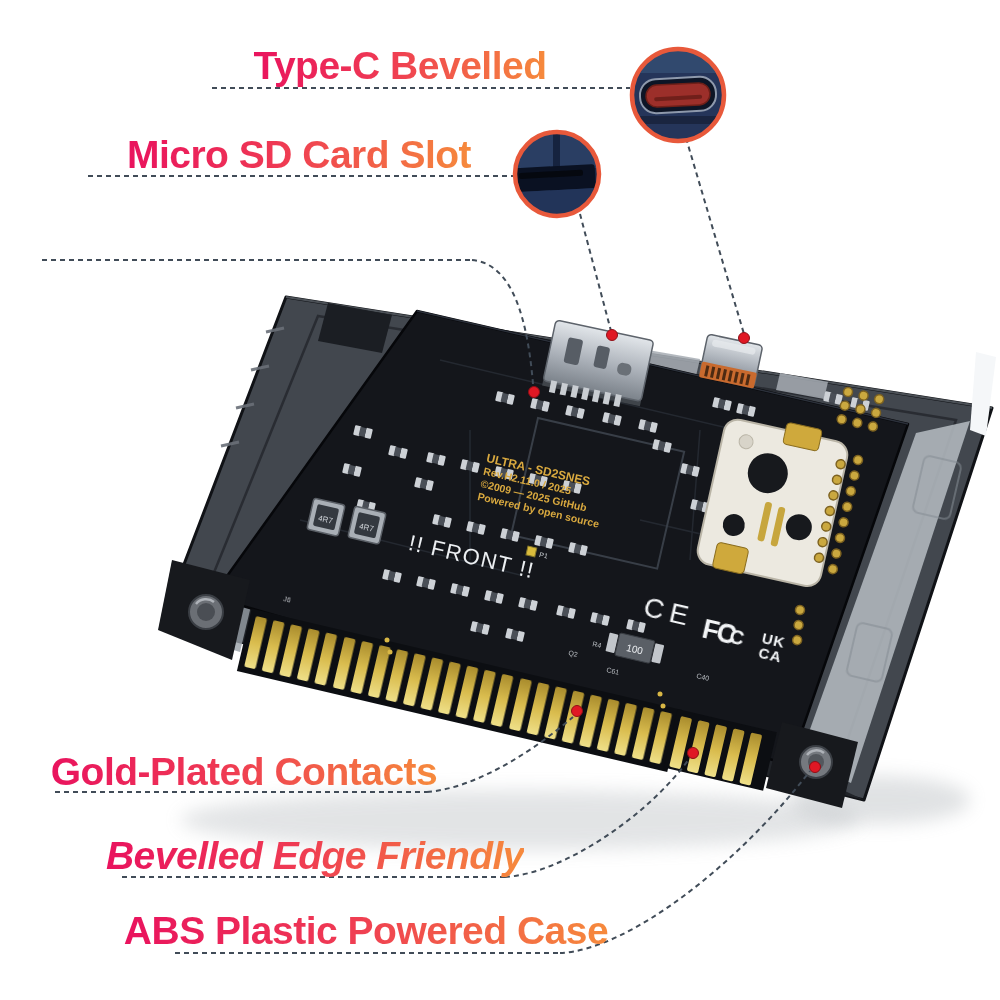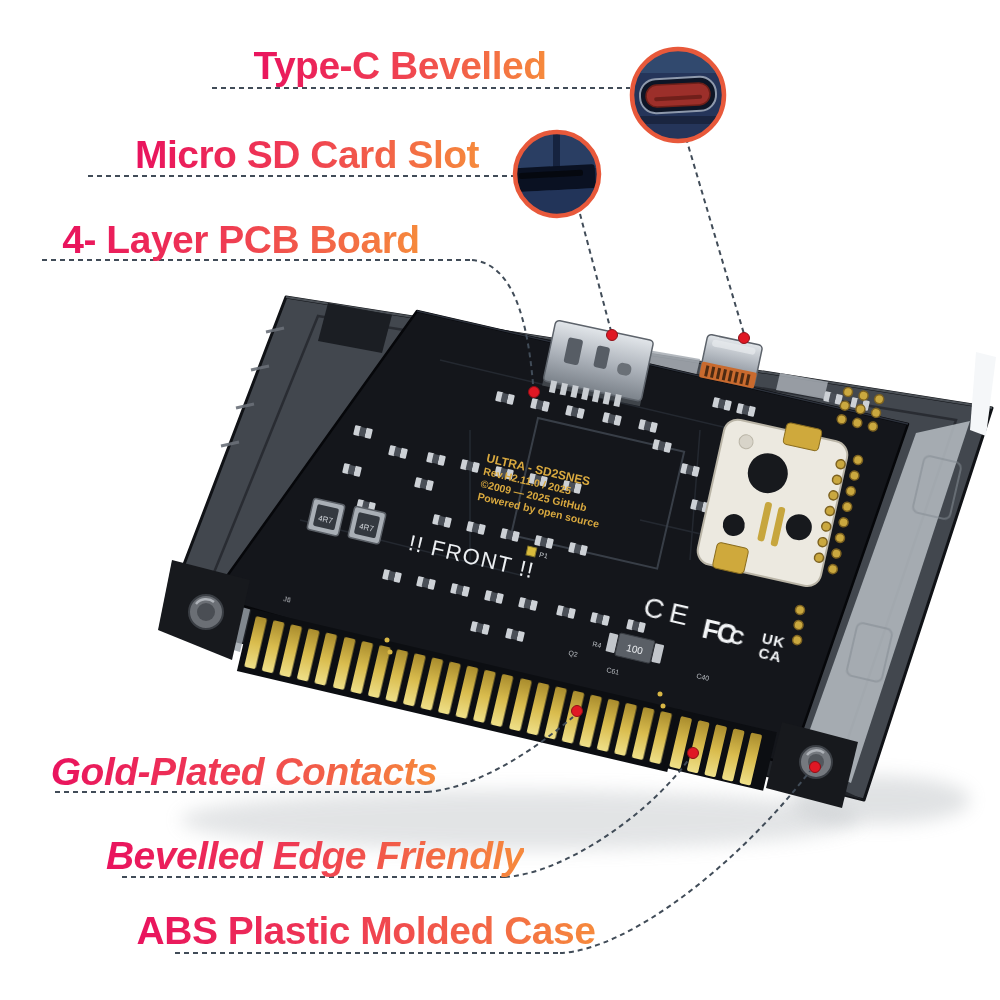--- a/index.html
+++ b/index.html
@@ -375,19 +375,18 @@
     <circle cx="534" cy="392" r="5.5"></circle>
     <circle cx="612" cy="335" r="5.5"></circle>
     <circle cx="744" cy="338" r="5.5"></circle>
     <circle cx="577" cy="711" r="5.5"></circle>
     <circle cx="693" cy="753" r="5.5"></circle>
     <circle cx="815" cy="767" r="5.5"></circle>
   </g>
 </svg>
 
 <div class="label" style="left:400px;top:44px;">Type-C Bevelled</div>
-<div class="label" style="left:299px;top:133px;margin-left:8px;">Micro SD Card Slot</div>
-<div class="label" style="left:241px;top:218px;">4- Layer PCB Board</div>
-<div class="label" style="left:244px;top:750px;font-style:italic;">Gold-Plated Contacts</div>
+<div class="label" style="left:299px;top:133px;">Micro SD Card Slot</div>
+<div class="label" style="left:244px;top:750px;">Gold-Plated Contacts</div>
 <div class="label" style="left:315px;top:834px;font-style:italic;">Bevelled Edge Friendly</div>
-<div class="label" style="left:366px;top:909px;">ABS Plastic Molded Case</div>
+<div class="label" style="left:366px;top:909px;">ABS Plastic Powered Case</div>
 
 </div>
 
 </body></html>

